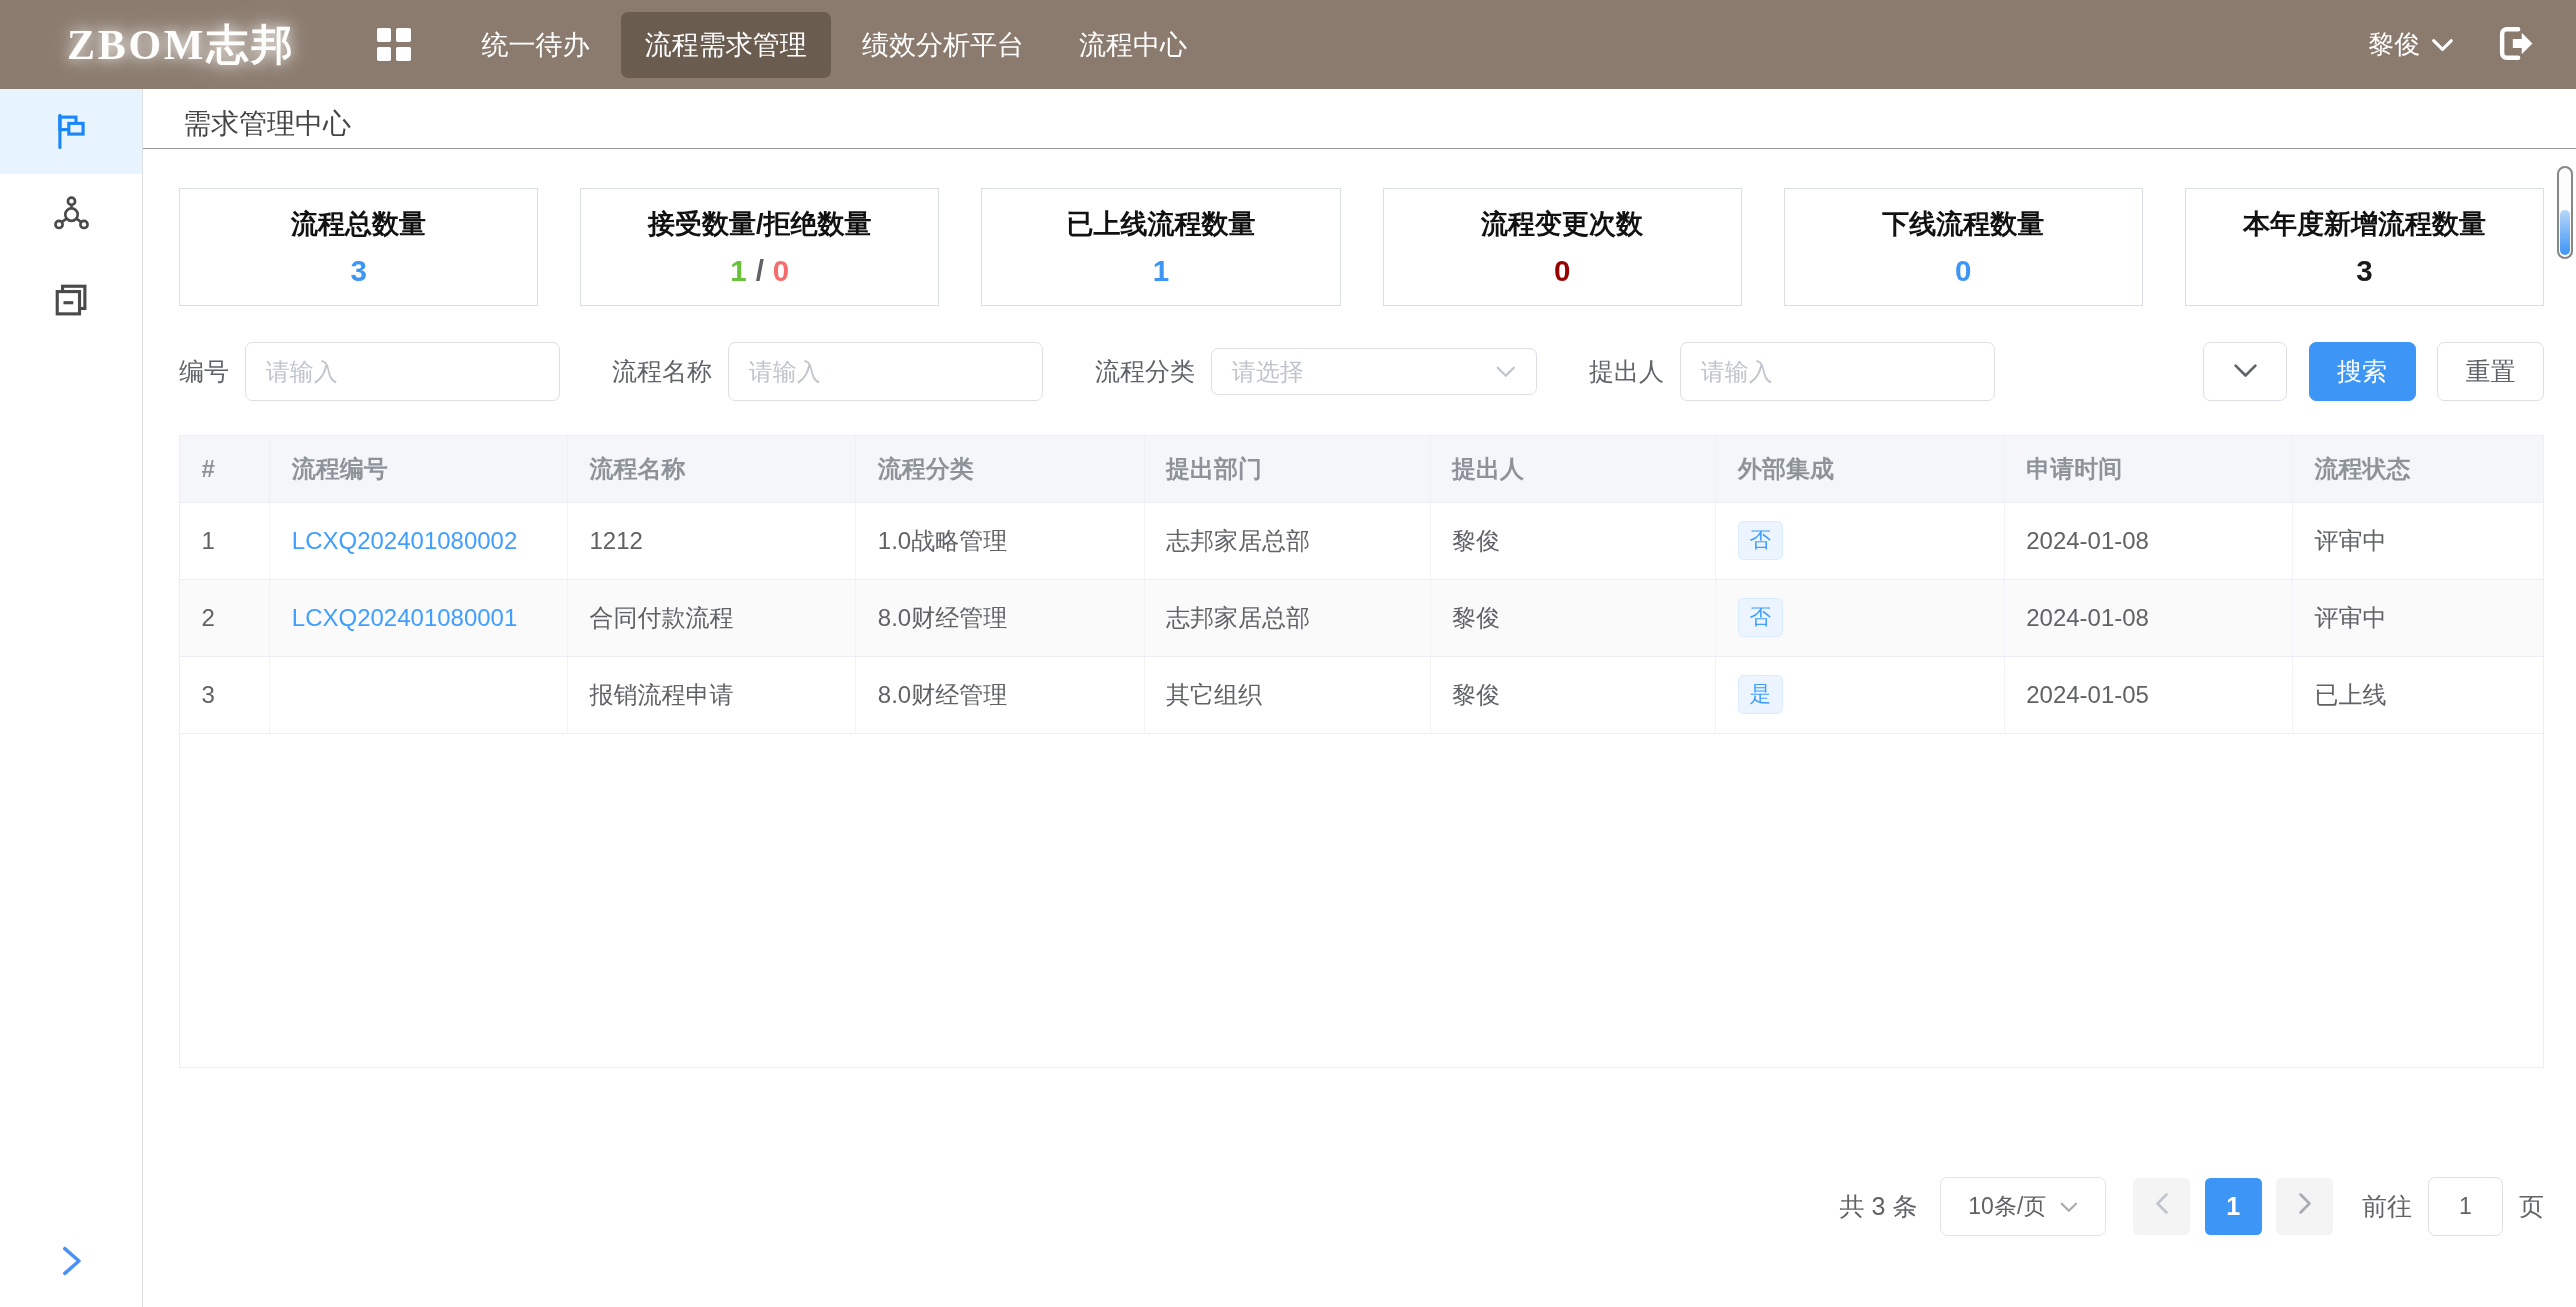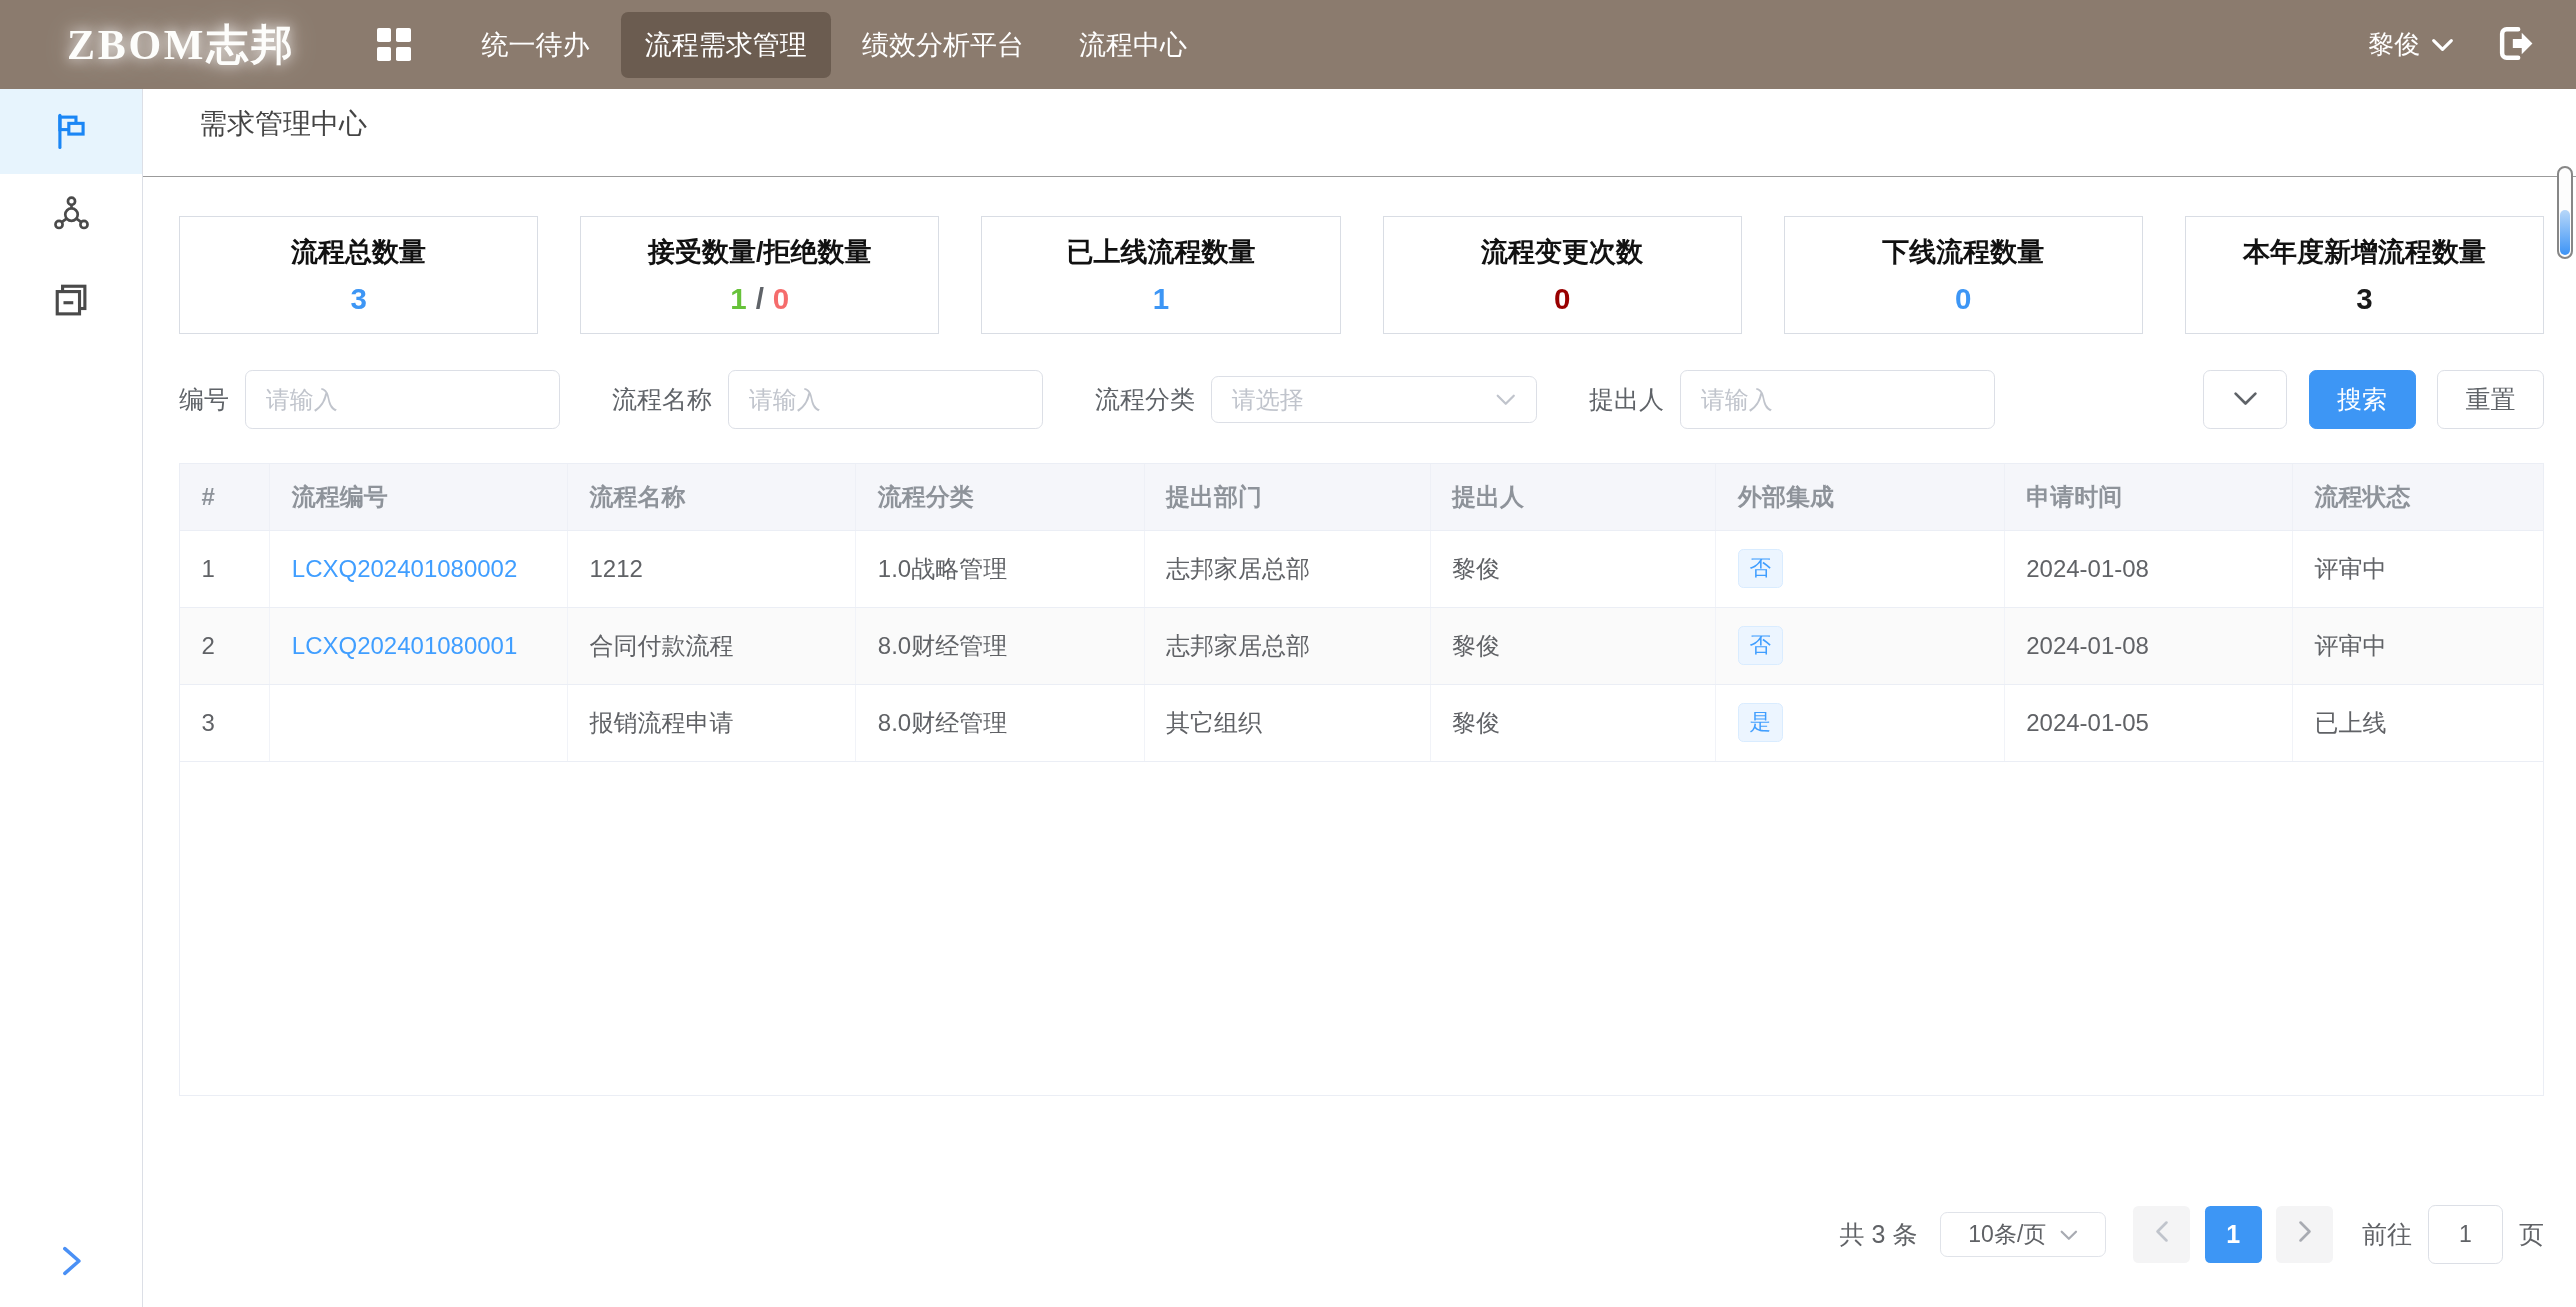--- a/index.html
+++ b/index.html
@@ -33,21 +33,21 @@
   
   .shell { display: flex; height: 1218px; }
   .sidebar { width: 143px; border-right: 1.8px solid #dcdfe6; position: relative; flex: 0 0 143px; }
   .side-item { height: 85px; display: flex; align-items: center; justify-content: center; cursor: pointer; }
   .side-item.active { background: #e7f4fd; }
   .side-expand { position: absolute; bottom: 25px; left: 0; right: 0; display: flex; justify-content: center; cursor: pointer; }
 
   .main { flex: 1; min-width: 0; }
 
   
-  .page-header { height: 88px; line-height: 70px; padding-left: 56px;
+  .page-header { height: 60px; line-height: 70px; padding-left: 40px;
     font-size: 28px; color: #454545; border-bottom: 1.8px solid #9b9b9b; }
 
   
   .cards { display: flex; gap: 42px; padding: 39px 32px 0 36px; }
   .card { flex: 1; height: 118px; border: 1.8px solid #d9dde4; border-radius: 0;
     display: flex; flex-direction: column; align-items: center; justify-content: center; background:#fff; }
   .card-title { font-size: 27px; font-weight: bold; color: #111; }
   .card-value { font-size: 29.5px; font-weight: bold; margin-top: 12.5px; }
   .v-blue { color: #3d96f5; } .v-green { color: #67c23a; } .v-red { color: #f56c6c; }
   .v-maroon { color: #990000; } .v-dark { color: #1a1a1a; }
@@ -84,21 +84,21 @@
   tbody tr.striped td { background: #fafafa; }
   .link { color: #409eff; cursor: pointer; text-decoration: none; }
   .badge { display: inline-block; min-width: 43px; padding: 8px 10.7px; line-height: 1;
     font-size: 21.5px; color: #409eff; background: #ecf5ff; border: 0.9px solid #d9ecff;
     border-radius: 5.4px; text-align: center; }
 
   
   .pagination { display: flex; align-items: center; justify-content: flex-end;
     padding: 109px 32px 0 0; font-size: 25px; color: #606266; }
   .pg-total { margin-right: 23px; }
-  .pg-size { width: 166px; height: 45px; border: 1.8px solid #e0e3e9; border-radius: 7.2px;
+  .pg-size { width: 166px; height: 59px; border: 1.8px solid #e0e3e9; border-radius: 7.2px;
     display: flex; align-items: center; justify-content: center; gap: 12.5px; font-size: 23px;
     color: #606266; cursor: pointer; background: #fff; }
   .pg-btn { width: 57px; height: 57px; border-radius: 5.4px; display: flex; align-items: center;
     justify-content: center; cursor: pointer; }
   .pg-prev { background: #f4f4f5; margin-left: 27px; }
   .pg-page { background: #3d96f5; color: #fff; font-weight: bold; margin: 0 14.3px; font-size: 25px; }
   .pg-next { background: #f4f4f5; }
   .pg-goto-label { margin-left: 29px; }
   .pg-goto-input { width: 75px; height: 59px; border: 1.8px solid #dcdfe6; border-radius: 7.2px;
     text-align: center; font-size: 23px; color: #606266; margin: 0 16px; outline: none;

